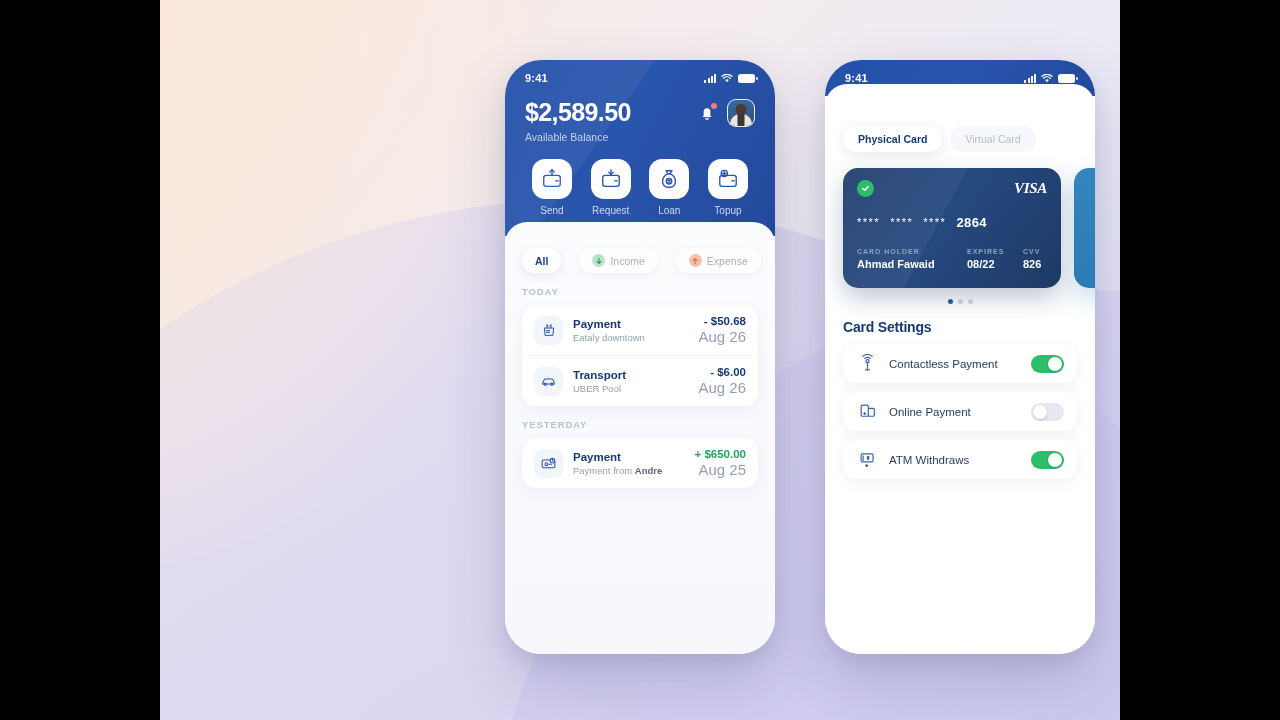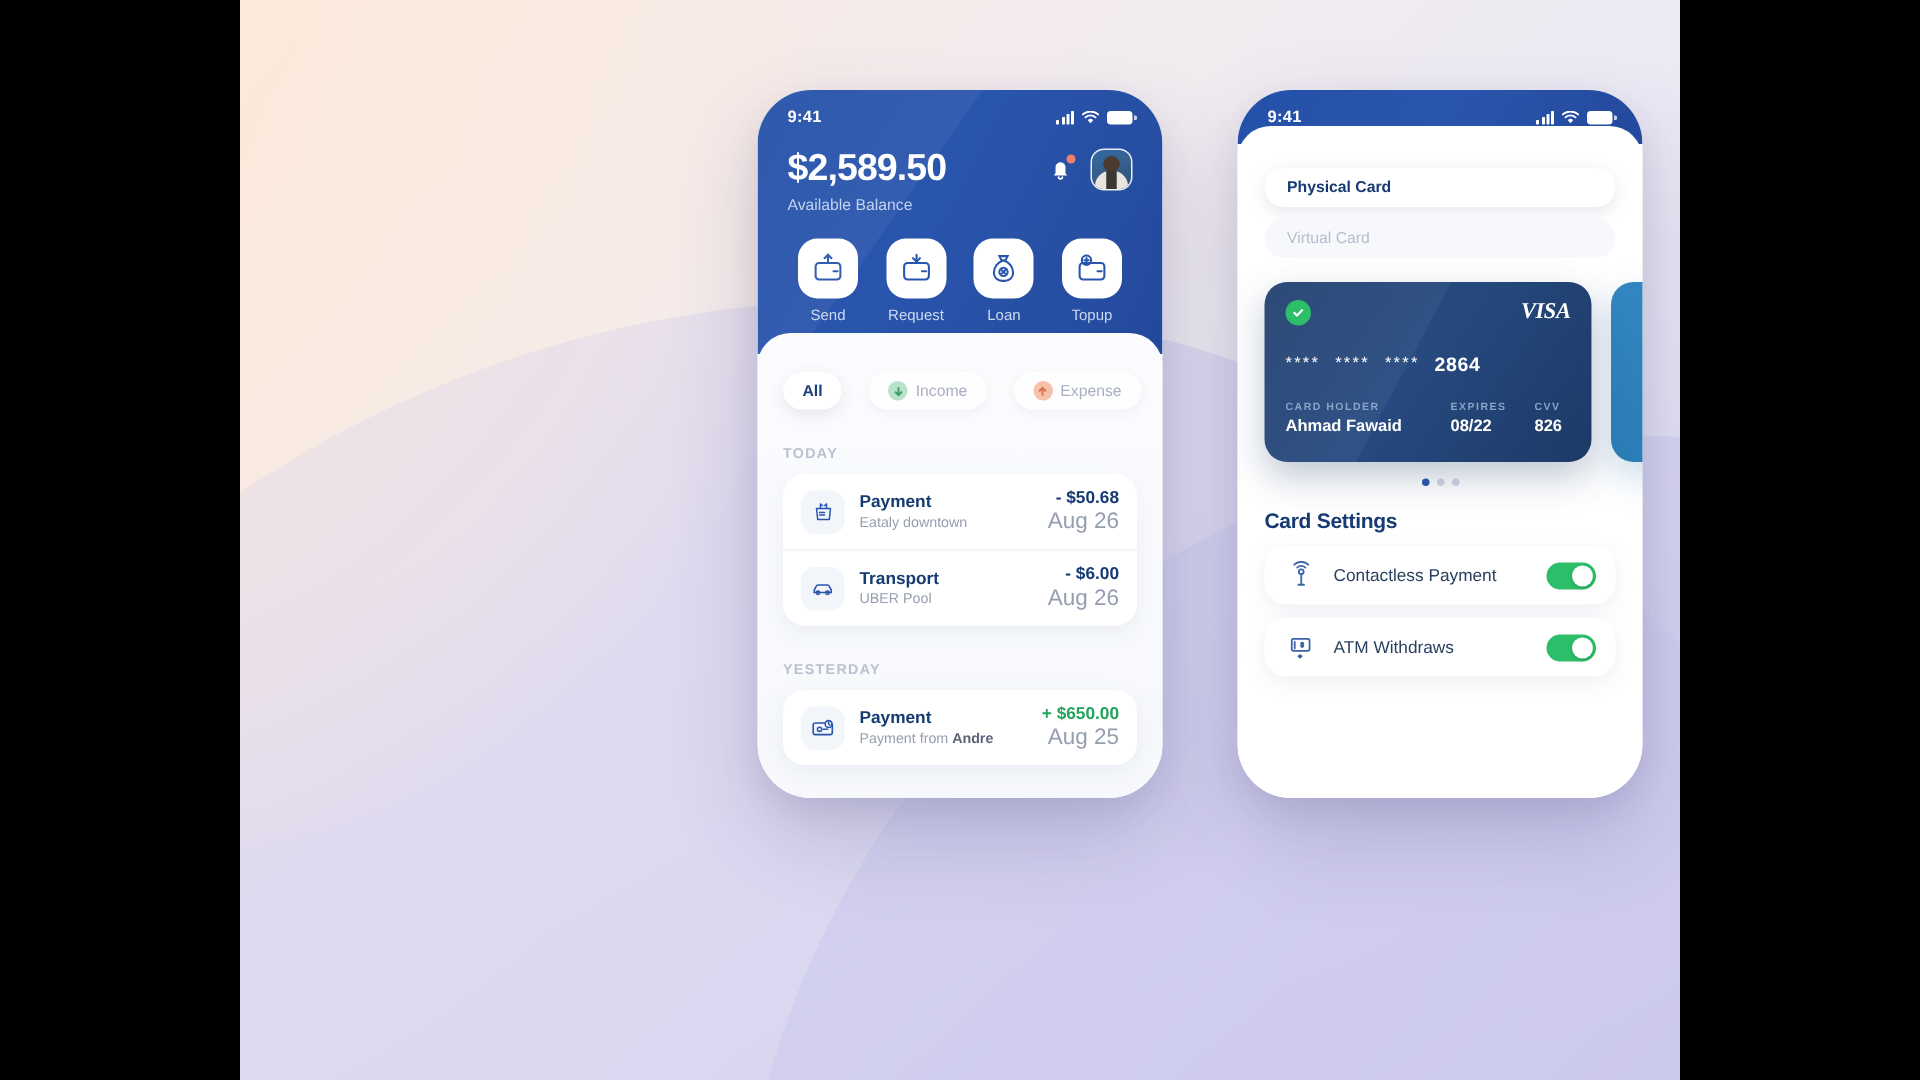--- a/index.html
+++ b/index.html
@@ -39,21 +39,21 @@
   }
   .arc-c {
     width: 900px; height: 900px;
     left: -520px; top: -330px;
     background: radial-gradient(circle at 38% 38%, rgba(252,232,214,.85) 0%, rgba(250,236,226,.35) 60%, rgba(250,238,232,0) 78%);
   }
 
   
   .phone {
     position: absolute;
-    width: 270px; height: 472px;
+    width: 270px; height: 594px;
     border-radius: 36px;
     overflow: hidden;
     background: #fff;
     box-shadow: 0 26px 60px rgba(60,60,110,.20), 0 8px 20px rgba(60,60,110,.10);
   }
   #phone1 { left: 345px; top: 60px; }
   #phone2 { left: 665px; top: 60px; }
 
   .statusbar {
     height: 30px;
@@ -148,21 +148,21 @@
     padding: 6px 13px; border-radius: 20px;
     background: rgba(255,255,255,.72);
     font-size: 10.5px; color: #a7afc0;
     box-shadow: 0 2px 7px rgba(70,85,130,.07);
   }
   .chip.active { background: #fff; color: #1b3f78; font-weight: bold; box-shadow: 0 3px 10px rgba(70,85,130,.12); }
   .chip-dot { width: 13px; height: 13px; border-radius: 50%; display:flex; align-items:center; justify-content:center; flex:none; }
   .chip-dot.inc { background: #b9e3c9; }
   .chip-dot.exp { background: #f7c0ab; }
 
-  .day-lbl { margin-top: 24px; font-size: 9.5px; font-weight: bold; letter-spacing: .9px; color: #b9c0cf; }
+  .day-lbl { margin-top: 13px; font-size: 9.5px; font-weight: bold; letter-spacing: .9px; color: #b9c0cf; }
 
   .tx-card {
     margin-top: 8px; background: #fff; border-radius: 14px;
     box-shadow: 0 4px 14px rgba(70,85,130,.07);
     overflow: hidden;
   }
   .tx {
     display: flex; align-items: center; gap: 10px;
     padding: 10px 12px;
   }
@@ -215,21 +215,21 @@
     margin-top: -12px; position: relative; z-index: 2;
     padding: 16px 18px 0 18px;
     height: 100%;
   }
   .yc-row { display: flex; align-items: flex-start; justify-content: space-between; }
   .yc-title { font-size: 17.5px; font-weight: bold; color: #163a72; letter-spacing: -.3px; }
   .yc-sub { font-size: 10.5px; color: #8f99ab; margin-top: 4px; }
   .dots3 { display: flex; gap: 3px; padding-top: 7px; }
   .dots3 i { width: 4px; height: 4px; border-radius: 50%; background: #5f7cb0; display: block; }
 
-  .segs { display: flex; gap: 8px; margin-top: 12px; flex-direction: column; }
+  .segs { display: flex; gap: 8px; margin-top: 26px; }
   .seg {
     padding: 7px 15px; border-radius: 18px; font-size: 10.5px;
     color: #b5bdcc; background: #f7f8fb;
   }
   .seg.active {
     background: #fff; color: #163a72; font-weight: bold;
     box-shadow: 0 3px 12px rgba(70,85,130,.14);
   }
 
   .cards-strip { position: relative; margin-top: 16px; height: 120px; }
@@ -610,20 +610,33 @@
               <path d="M8.6 5.6a4.8 4.8 0 016.8 0M6.1 3.1a8.3 8.3 0 0111.8 0"></path>
               <path d="M12 11v9M9.6 20h4.8"></path>
             </svg>
           </div>
           <div class="set-lbl">Contactless Payment</div>
           <div class="tgl on">
               <i></i>
             </div>
         </div>
 
+        <div class="setting">
+          <div class="set-ic">
+            <svg width="19" height="19" viewBox="0 0 24 24" fill="none" stroke="#3c63a8" stroke-width="1.5" stroke-linejoin="round">
+              <rect x="4" y="4" width="9" height="14" rx="1.6"></rect>
+              <path d="M13 8h6a1.6 1.6 0 011.6 1.6v6.8A1.6 1.6 0 0119 18h-6"></path>
+              <path d="M7.3 14.6h2.4M8.5 13.4v2.4" stroke-linecap="round"></path>
+            </svg>
+          </div>
+          <div class="set-lbl">Online Payment</div>
+          <div class="tgl">
+              <i></i>
+            </div>
+        </div>
 
         <div class="setting">
           <div class="set-ic">
             <svg width="19" height="19" viewBox="0 0 24 24" fill="none" stroke="#3c63a8" stroke-width="1.5" stroke-linejoin="round">
               <rect x="4" y="5" width="15" height="10" rx="1.6"></rect>
               <path d="M6.5 7.5v5.6" stroke-linecap="round"></path>
               <path d="M12.8 8.2v3.8M11.8 8.9c0-.5.5-.8 1-.8s1 .3 1 .8-.4.7-1 .9-1 .4-1 .9.5.8 1 .8 1-.3 1-.8" stroke-linecap="round"></path>
               <path d="M11 18.4v2.2M9.6 19.4l1.4 1.4 1.4-1.4" stroke-linecap="round"></path>
             </svg>
           </div>

